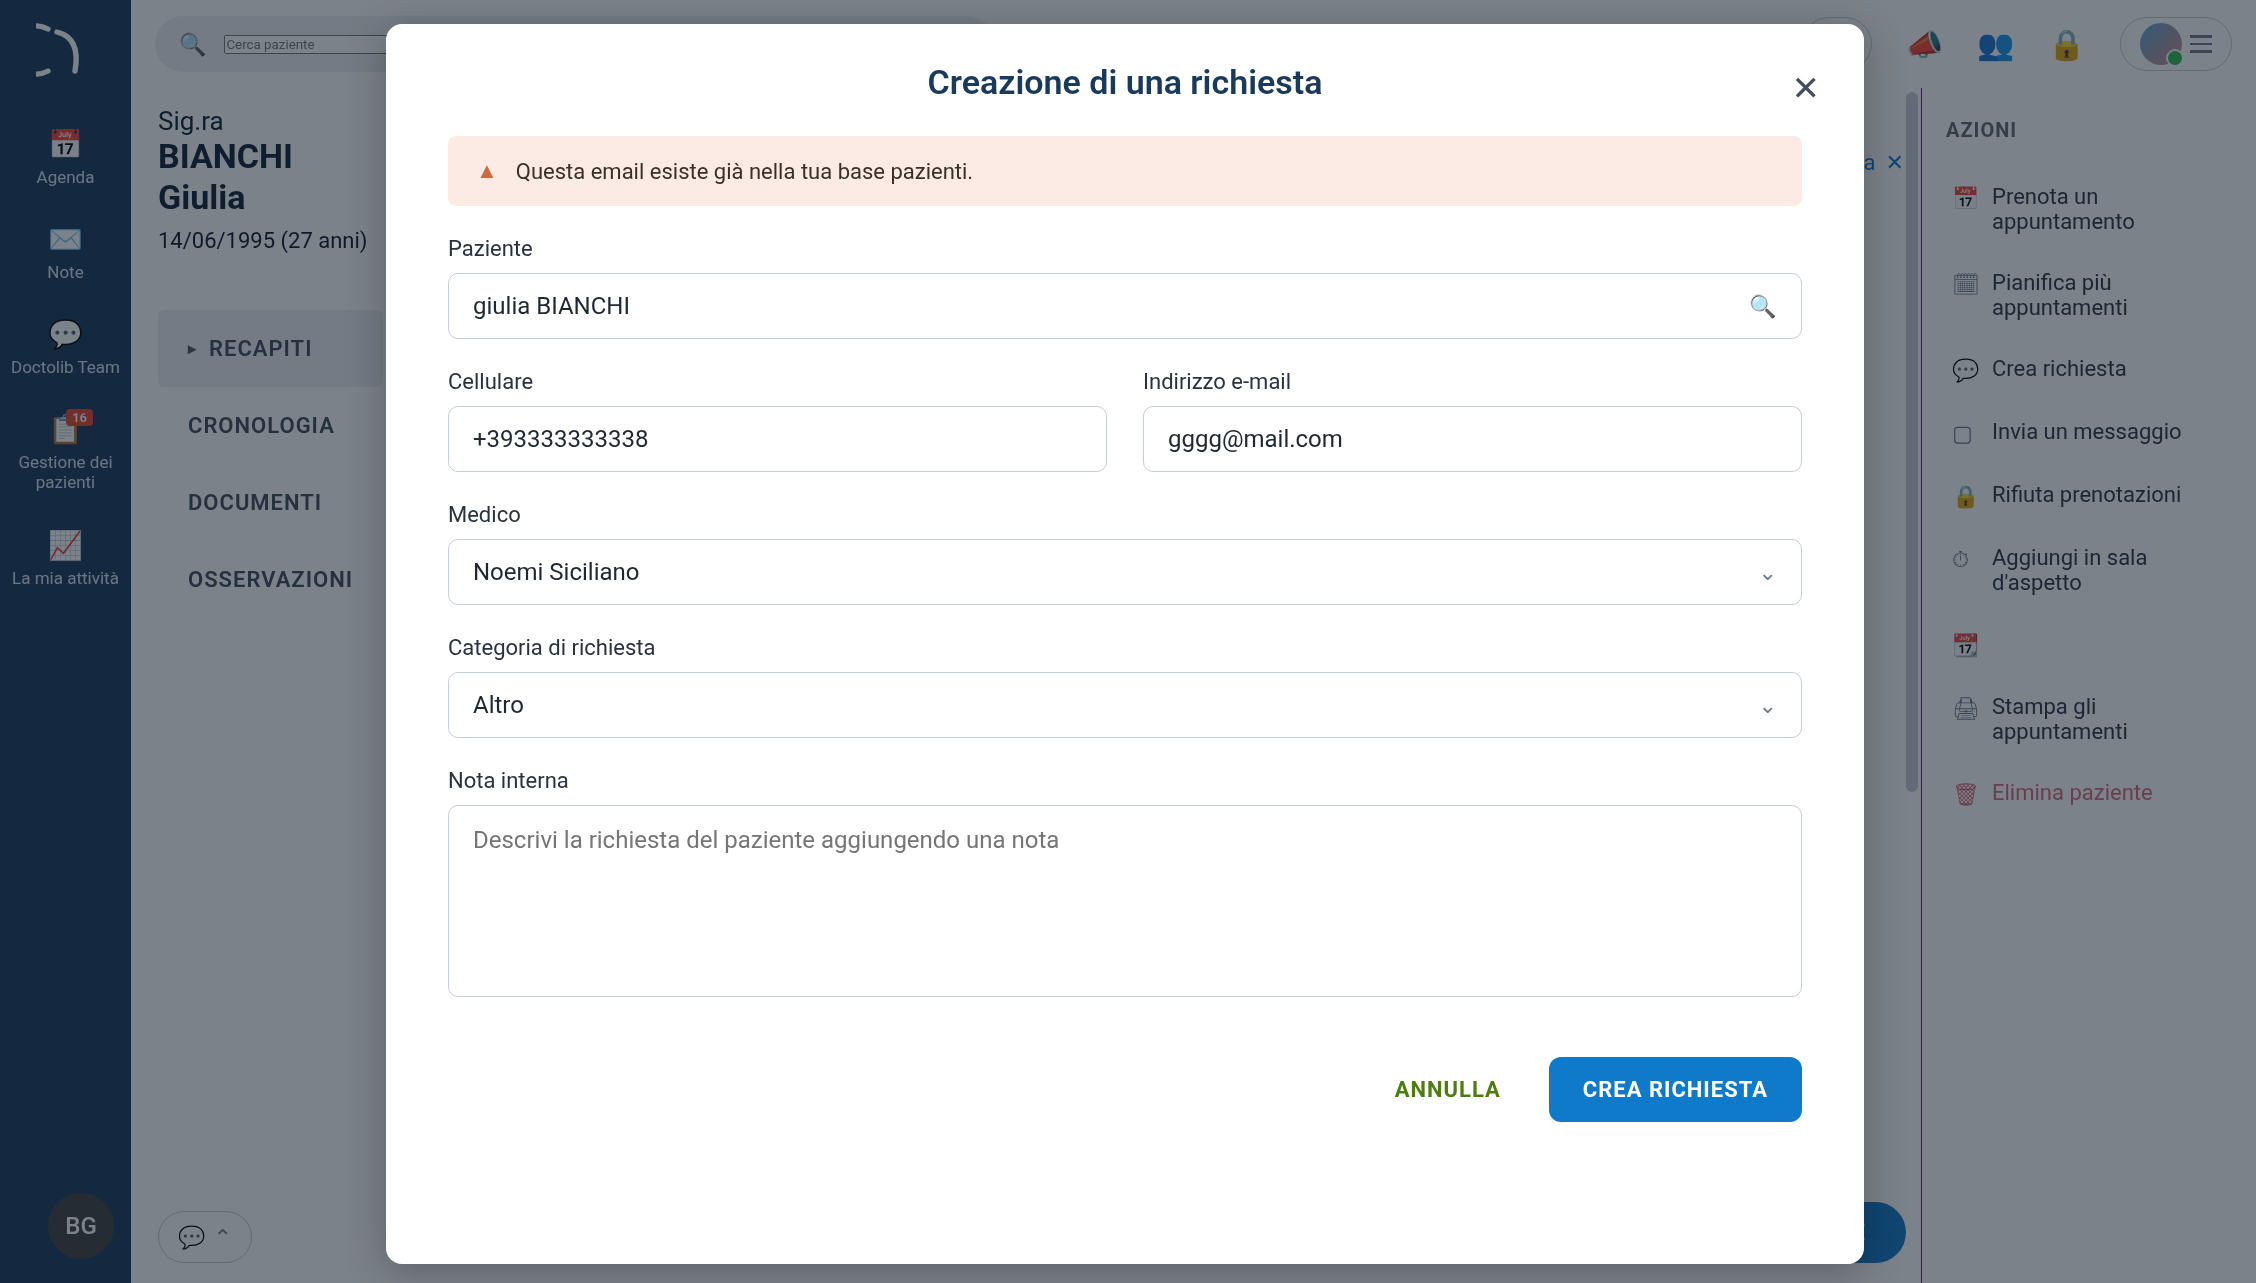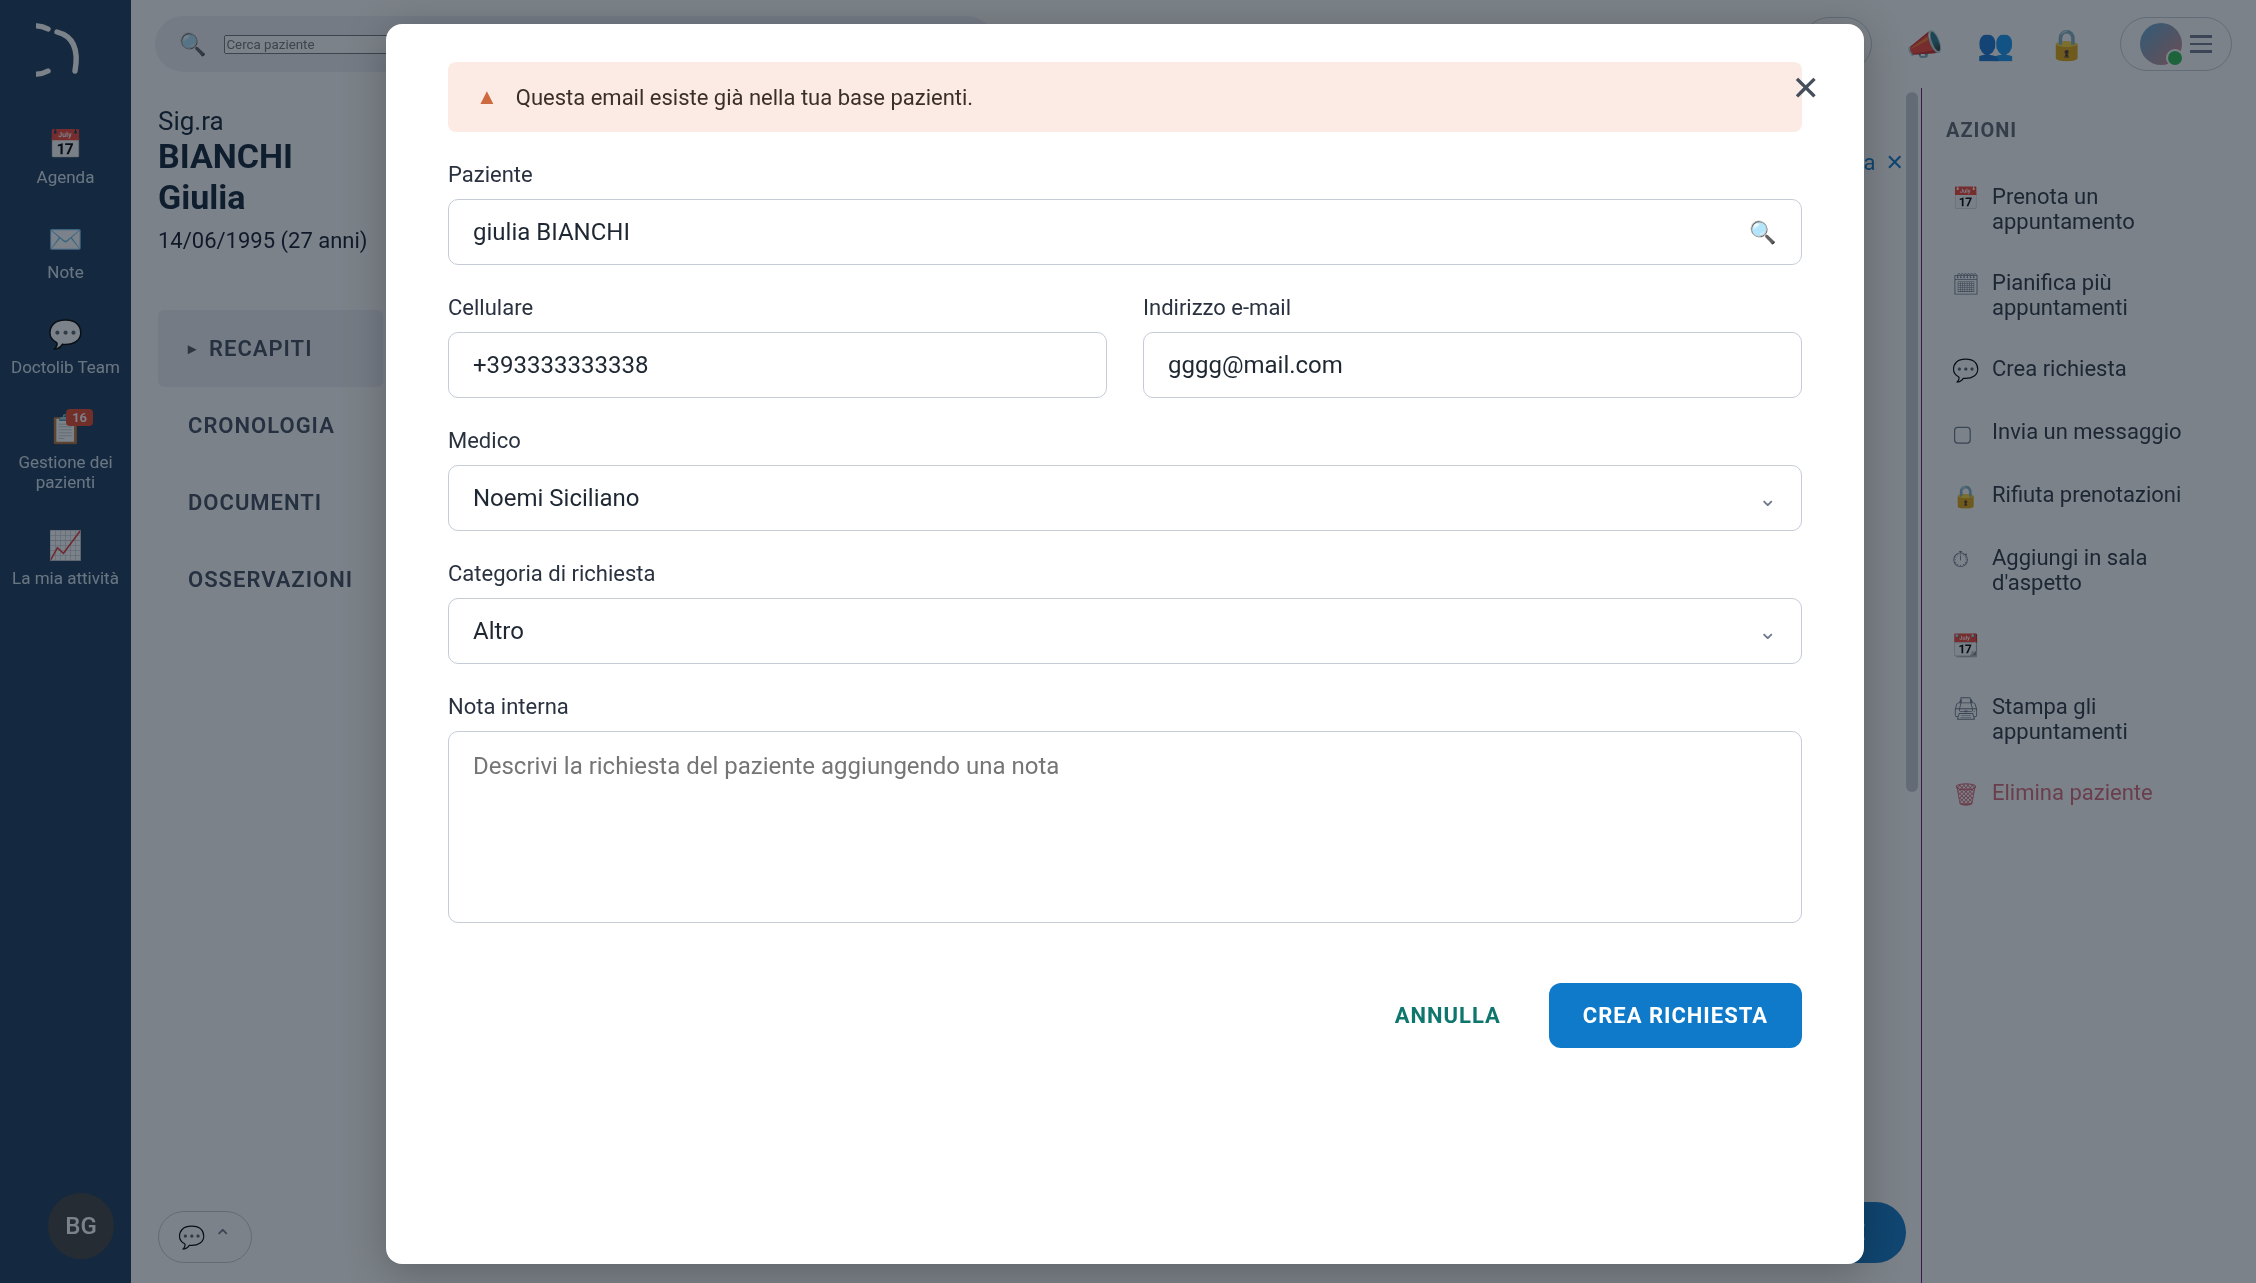--- a/index.html
+++ b/index.html
@@ -60,21 +60,21 @@
 .alert .aicon { color:#cd6a3f; font-size:22px; }
 .form-label { font-size:22px; color:#2a3240; font-weight:400; margin-bottom:12px; display:block; }
 .form-field { width:100%; height:66px; border:1.5px solid #c6ccd6; border-radius:10px; padding:0 24px; font-size:24px; color:#1e2732; display:flex; align-items:center; margin-bottom:30px; position:relative; }
 .form-field input, .form-field select, .form-field textarea { border:none; outline:none; width:100%; font-size:24px; background:transparent; color:#1e2732; }
 .form-field .trail { position:absolute; right:24px; color:#6d788c; font-size:22px; }
 .row { display:flex; gap:36px; }
 .row > div { flex:1; }
 .textarea { height:192px; padding:20px 24px; align-items:flex-start; resize:vertical; margin-bottom:50px; }
 .textarea textarea { height:100%; resize:none; font-family:inherit; }
 .modal-footer { display:flex; gap:24px; justify-content:flex-end; margin-top:60px; }
-.btn-text { background:none; border:none; color:#0f766e; font-size:22px; font-weight:700; letter-spacing:1px; padding:20px 24px; cursor:pointer; }
+.btn-text { background:none; border:none; color:#4d7c0f; font-size:22px; font-weight:700; letter-spacing:1px; padding:20px 24px; cursor:pointer; }
 .btn-primary { background:#107aca; border:none; color:#fff; font-size:22px; font-weight:700; letter-spacing:1px; padding:20px 34px; border-radius:12px; cursor:pointer; }
 
 
 .link-top { position:absolute; right:352px; top:150px; color:#107aca; font-size:22px; display:flex; align-items:center; gap:10px; }
 .link-top .x { color:#107aca; font-size:22px; cursor:pointer; }
 
 
 .scroll-ind { position:absolute; right:338px; top:92px; width:12px; height:1080px; }
 .scroll-ind::before { content:""; position:absolute; top:0; left:0; width:12px; height:700px; background:#c6ccd6; border-radius:6px; }
 </style>
@@ -205,20 +205,21 @@
 <div class="scroll-ind"></div>
 
 <div class="chat-btn">
     <span>💬</span>
     <span>⌃</span>
   </div>
 <div class="save-btn">TE</div>
 
 <div class="overlay"></div>
 <div class="modal">
+  <h1>Creazione di una richiesta</h1>
   <div class="close-x">✕</div>
   <div class="alert">
     <span class="aicon">▲</span>
     <span>Questa email esiste già nella tua base pazienti.</span>
   </div>
 
   <label class="form-label">Paziente</label>
   <div class="form-field">
     <input type="text" value="giulia BIANCHI" style="">
     <span class="trail">🔍</span>

